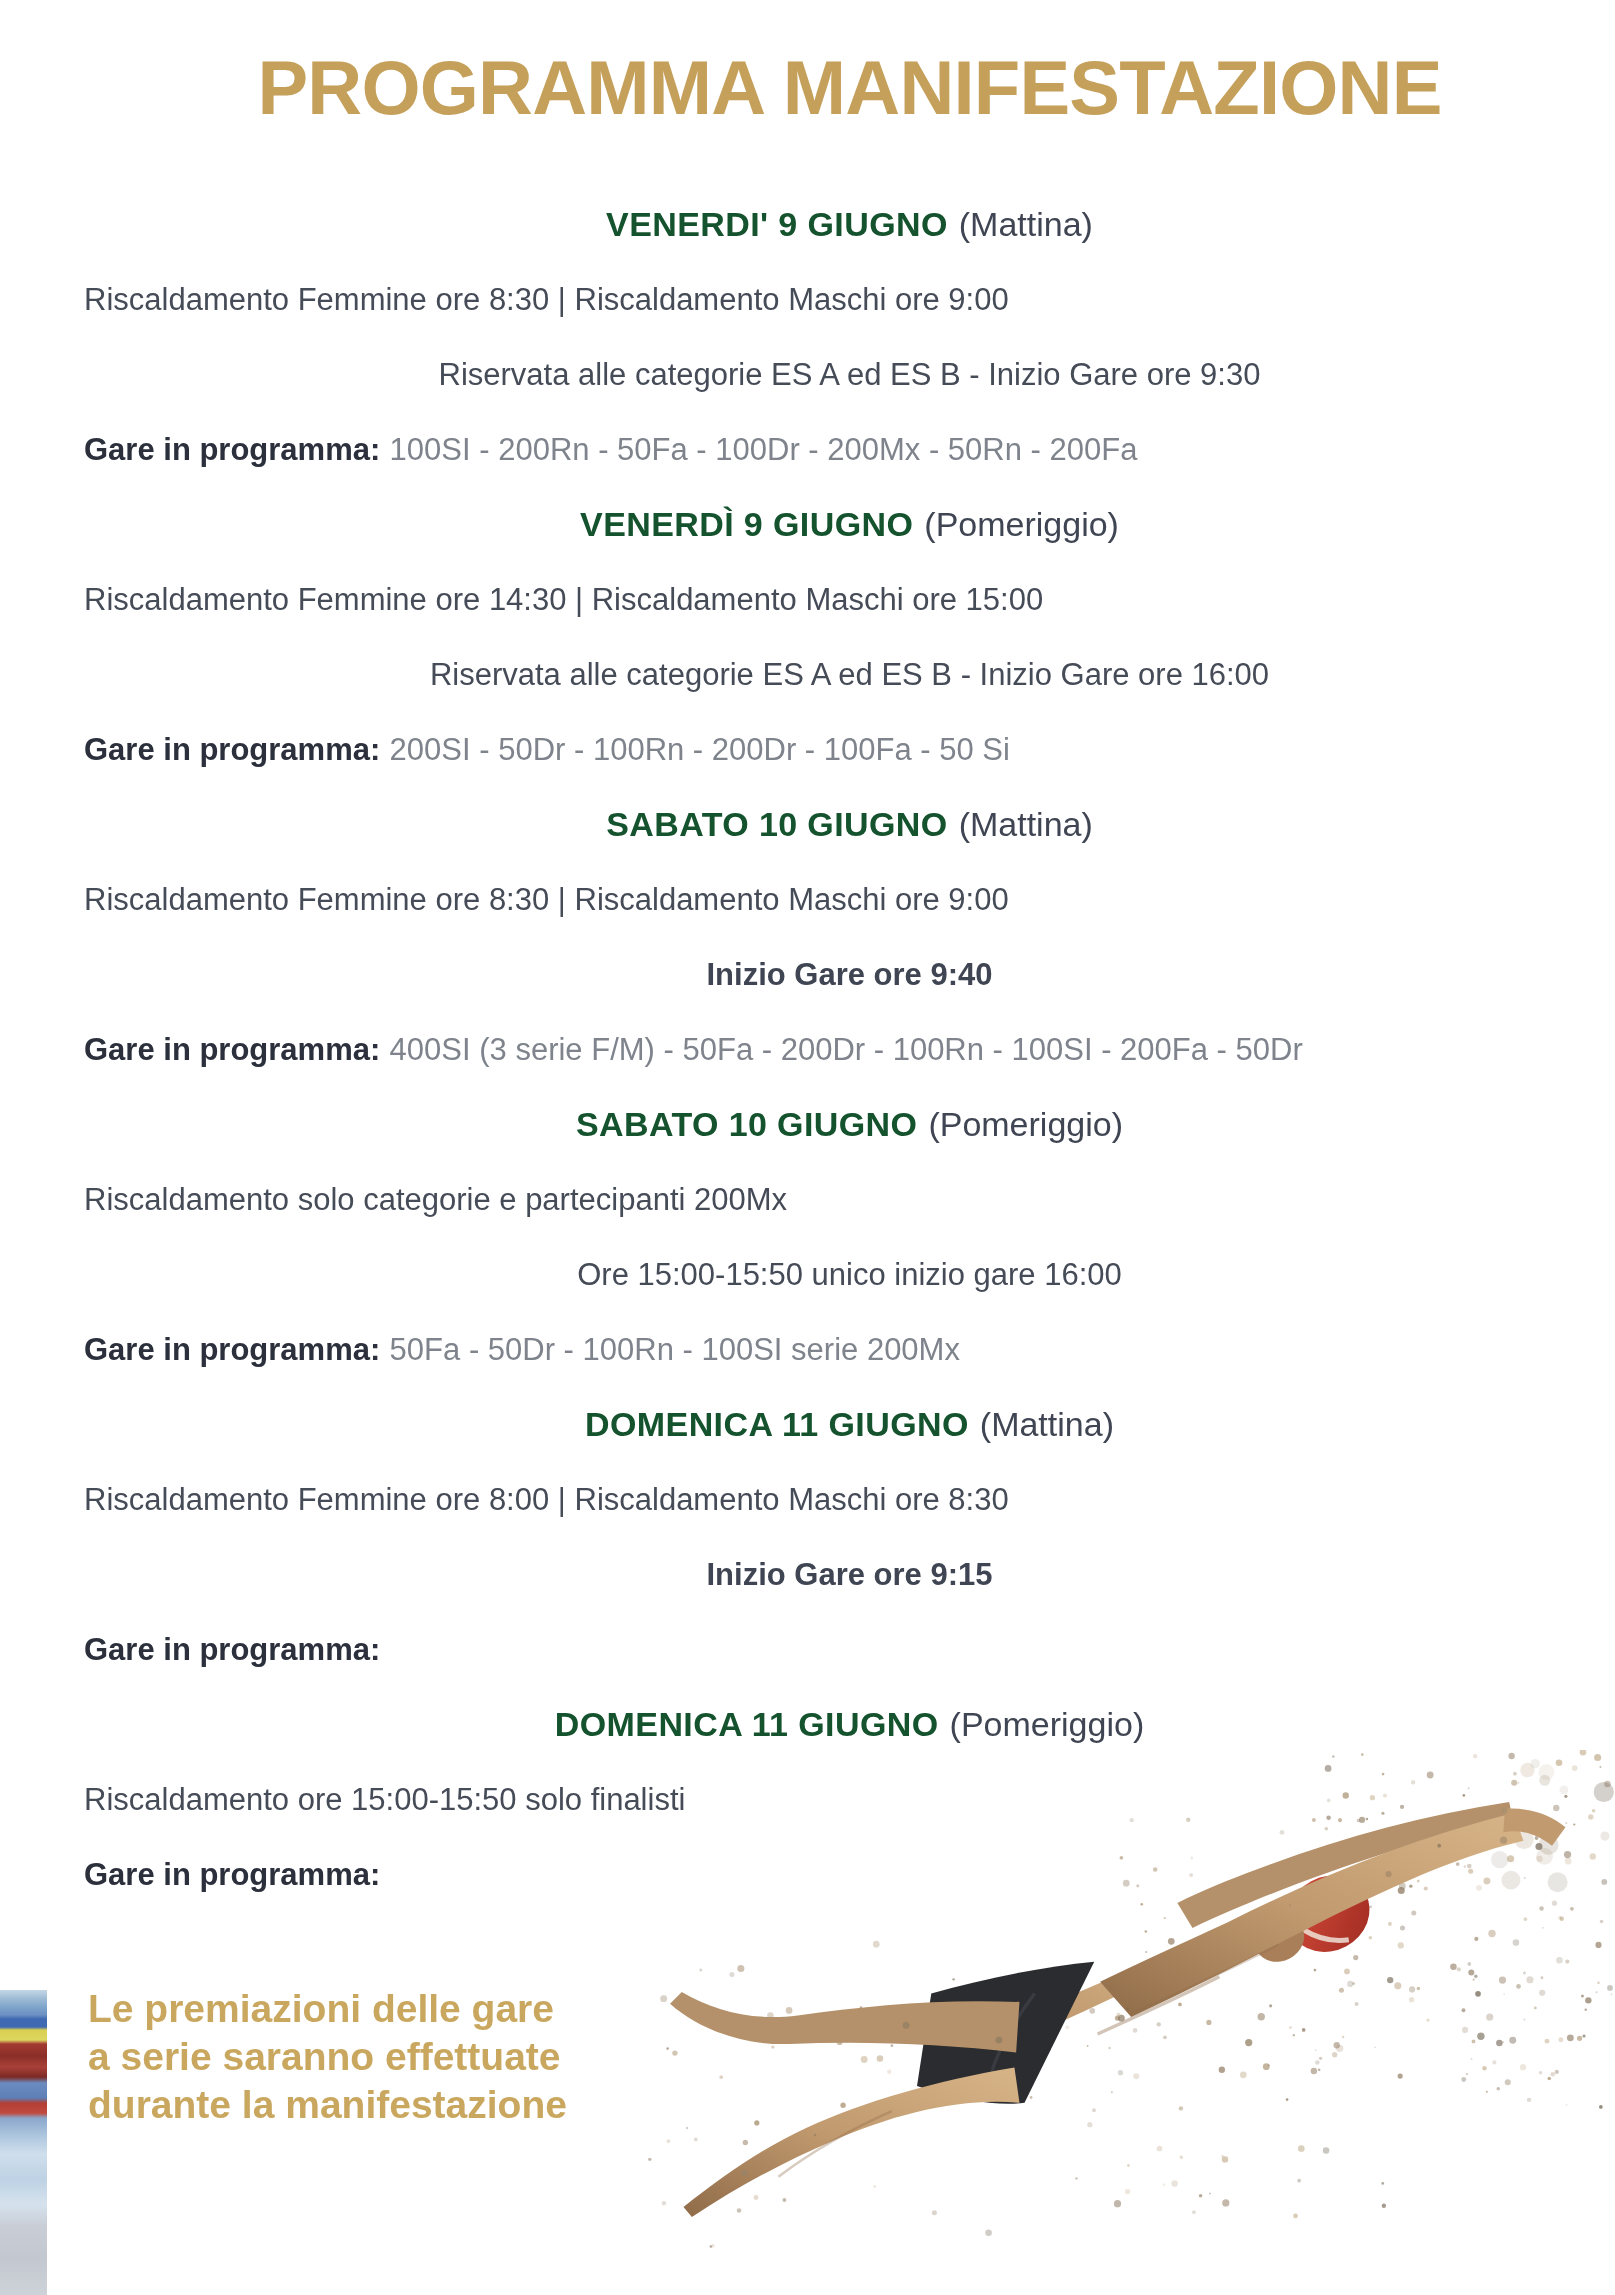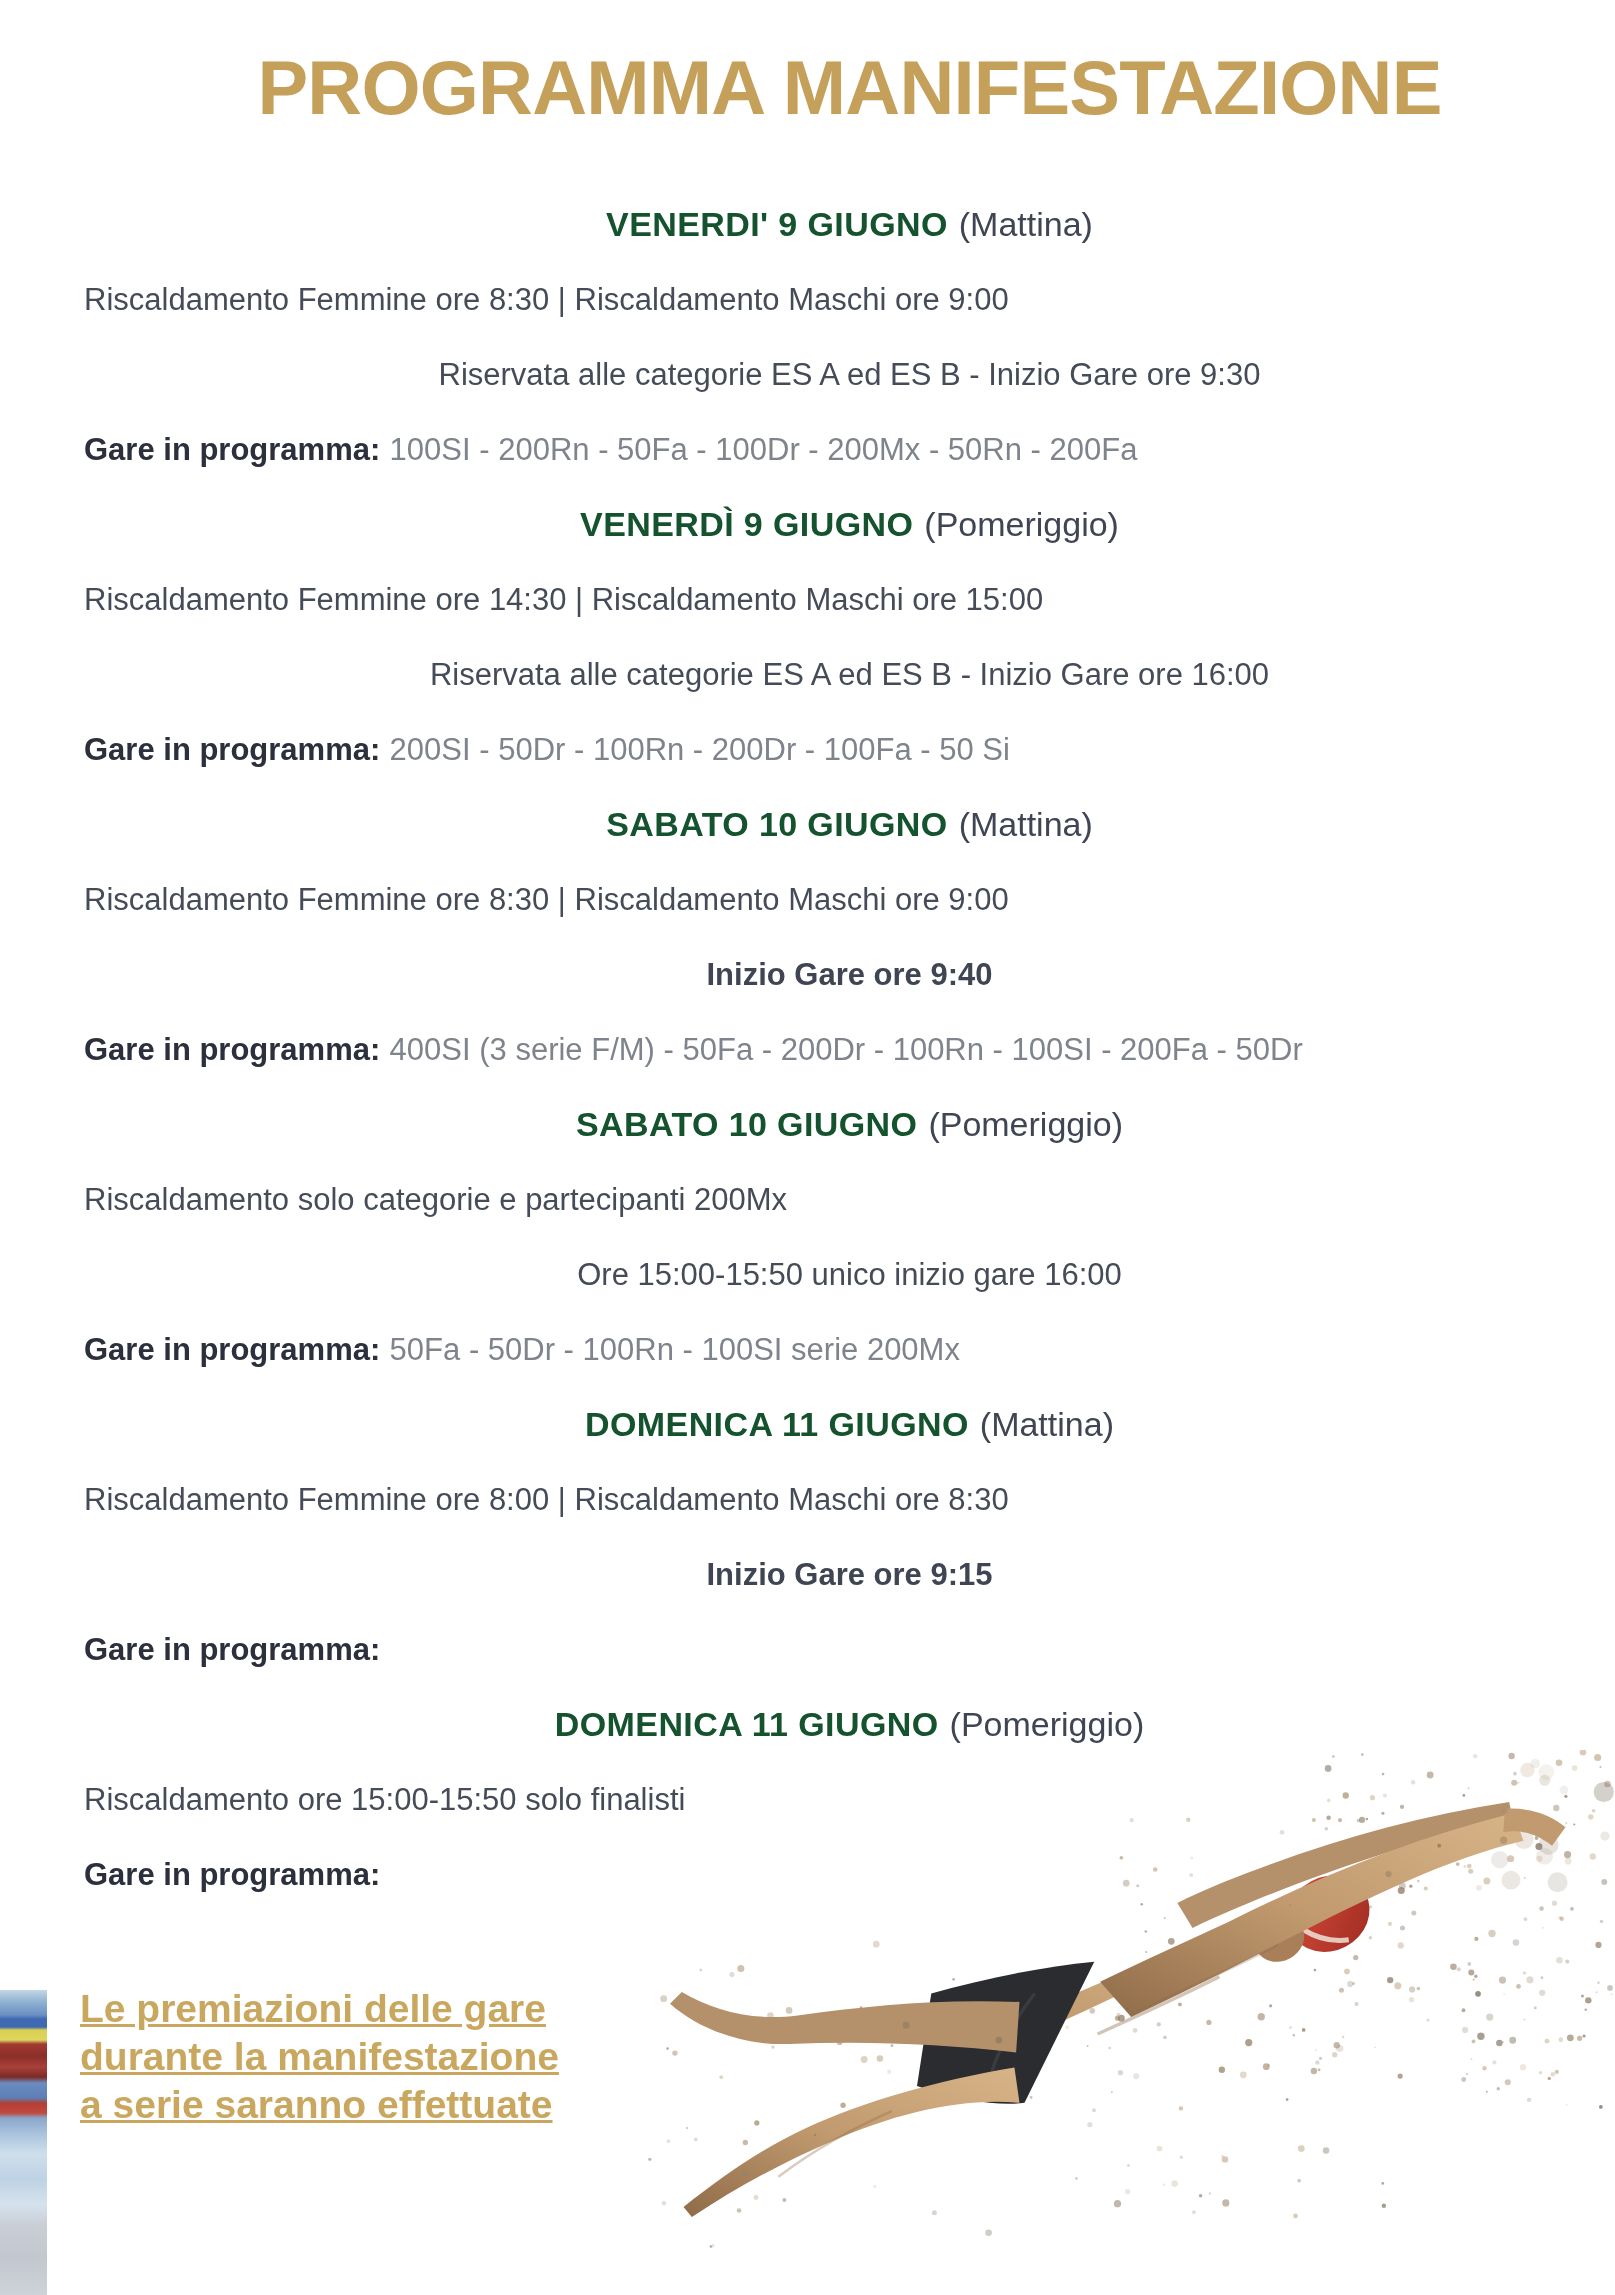--- a/index.html
+++ b/index.html
@@ -20,22 +20,22 @@
   .row{height:75px;margin:0;display:flex;align-items:center;font-size:31px;color:#454B57;}
   .left{justify-content:flex-start;}
   .center{justify-content:center;}
   .heading{font-size:34px;}
   .day{font-weight:800;color:#14532d;letter-spacing:0.4px;}
   .sess{color:#3F4552;margin-left:11px;font-weight:400;}
   .semibold{font-weight:700;color:#3F4552;}
   .races-label{font-weight:800;color:#2B303C;}
   .races{color:#7E838C;margin-left:9.3px;}
   .note{
-    position:absolute;left:80px;top:1985px;z-index:2;
-    font-size:39px;line-height:48px;font-weight:700;color:#C9A75F;text-decoration:underline;
+    position:absolute;left:88px;top:1985px;z-index:2;
+    font-size:39px;line-height:48px;font-weight:700;color:#C9A75F;
   }
   .pool-strip{
     position:absolute;left:0;top:1990px;width:47px;height:305px;z-index:1;
     background:linear-gradient(180deg,
       #c4d7e6 0px,#9fbcd6 8.4px,#7fa5cb 17px,#6b90c2 25px,
       #3f69b2 29px,#3f69b2 37px,
       #d8cf52 40px,#ddd65e 50px,
       #a23a31 54px,#8a2f28 66px,#a84038 77px,#7d2a25 87px,
       #6a8cc0 93px,#5d7fb6 108px,
       #b23f35 113px,#c04a3e 123px,#8aa6cb 128px,
@@ -475,16 +475,16 @@
       <p class="row left">
         <span class="races-label">Gare in programma:</span>
       </p>
     </section>
 
   </div>
 </div>
 
 <div class="note">
   <div>Le premiazioni delle gare</div>
+  <div>a serie saranno effettuate</div>
   <div>durante la manifestazione</div>
-  <div>a serie saranno effettuate</div>
 </div>
 
 
 </body></html>

